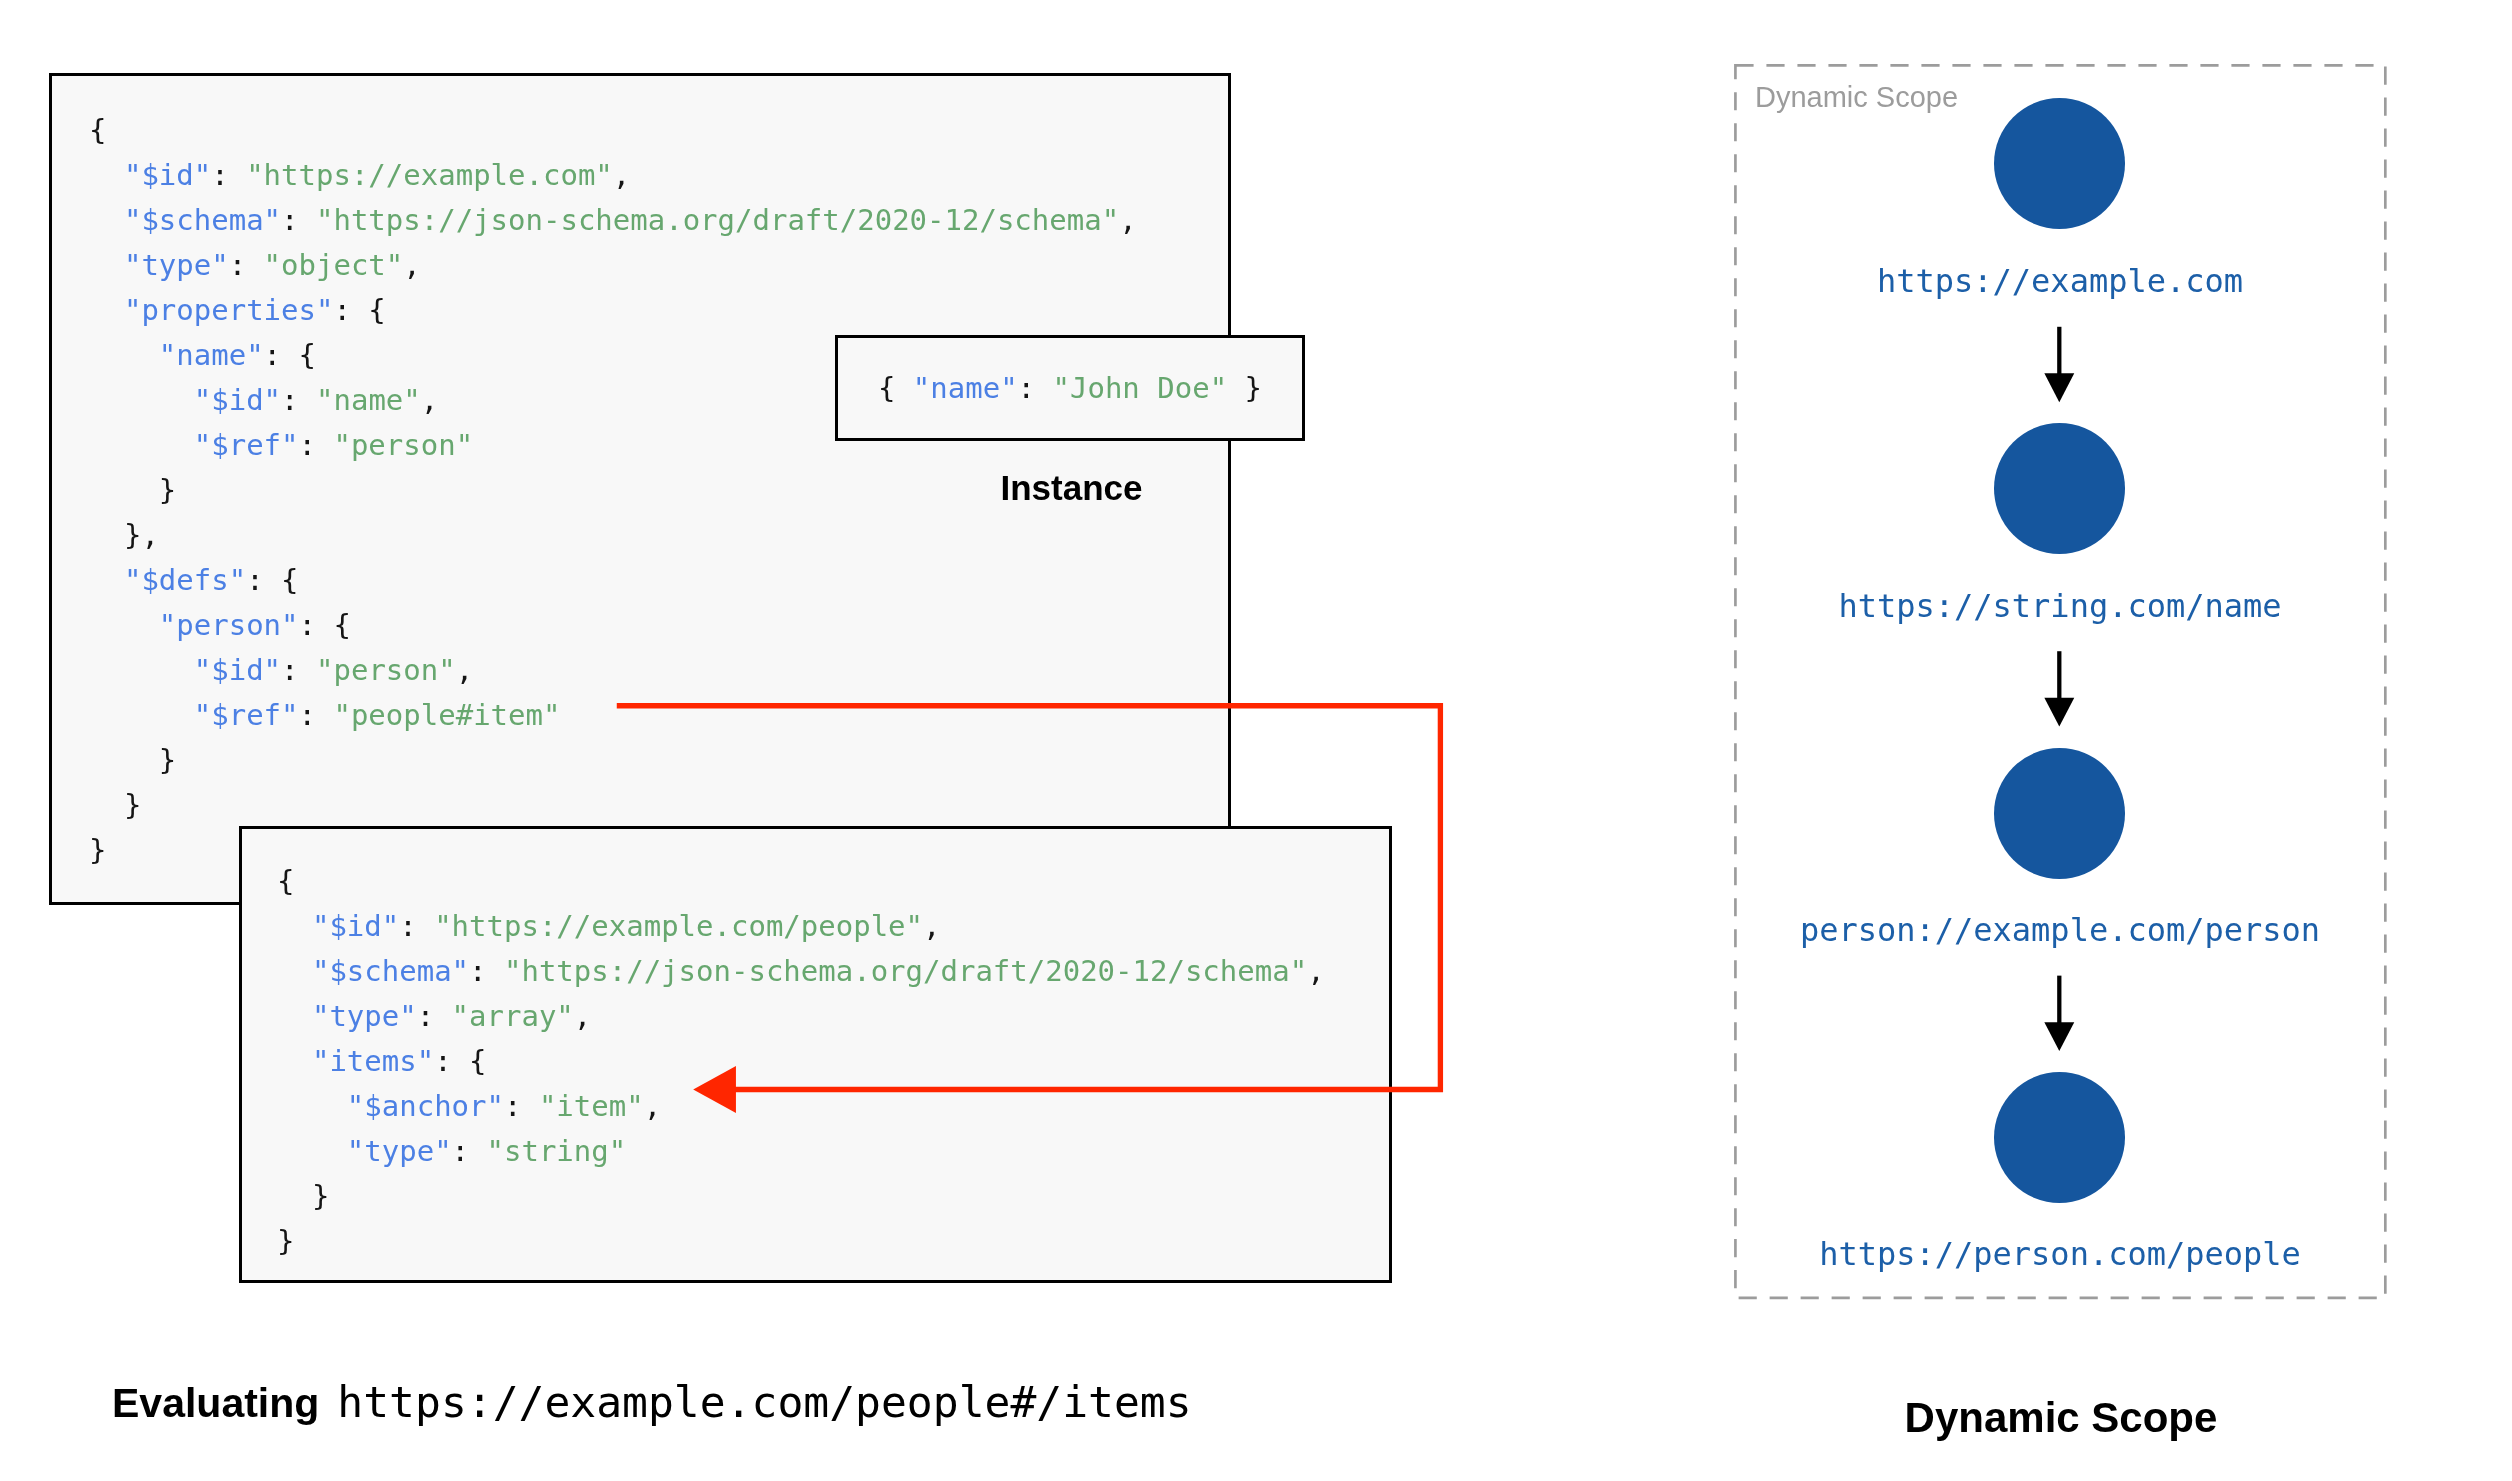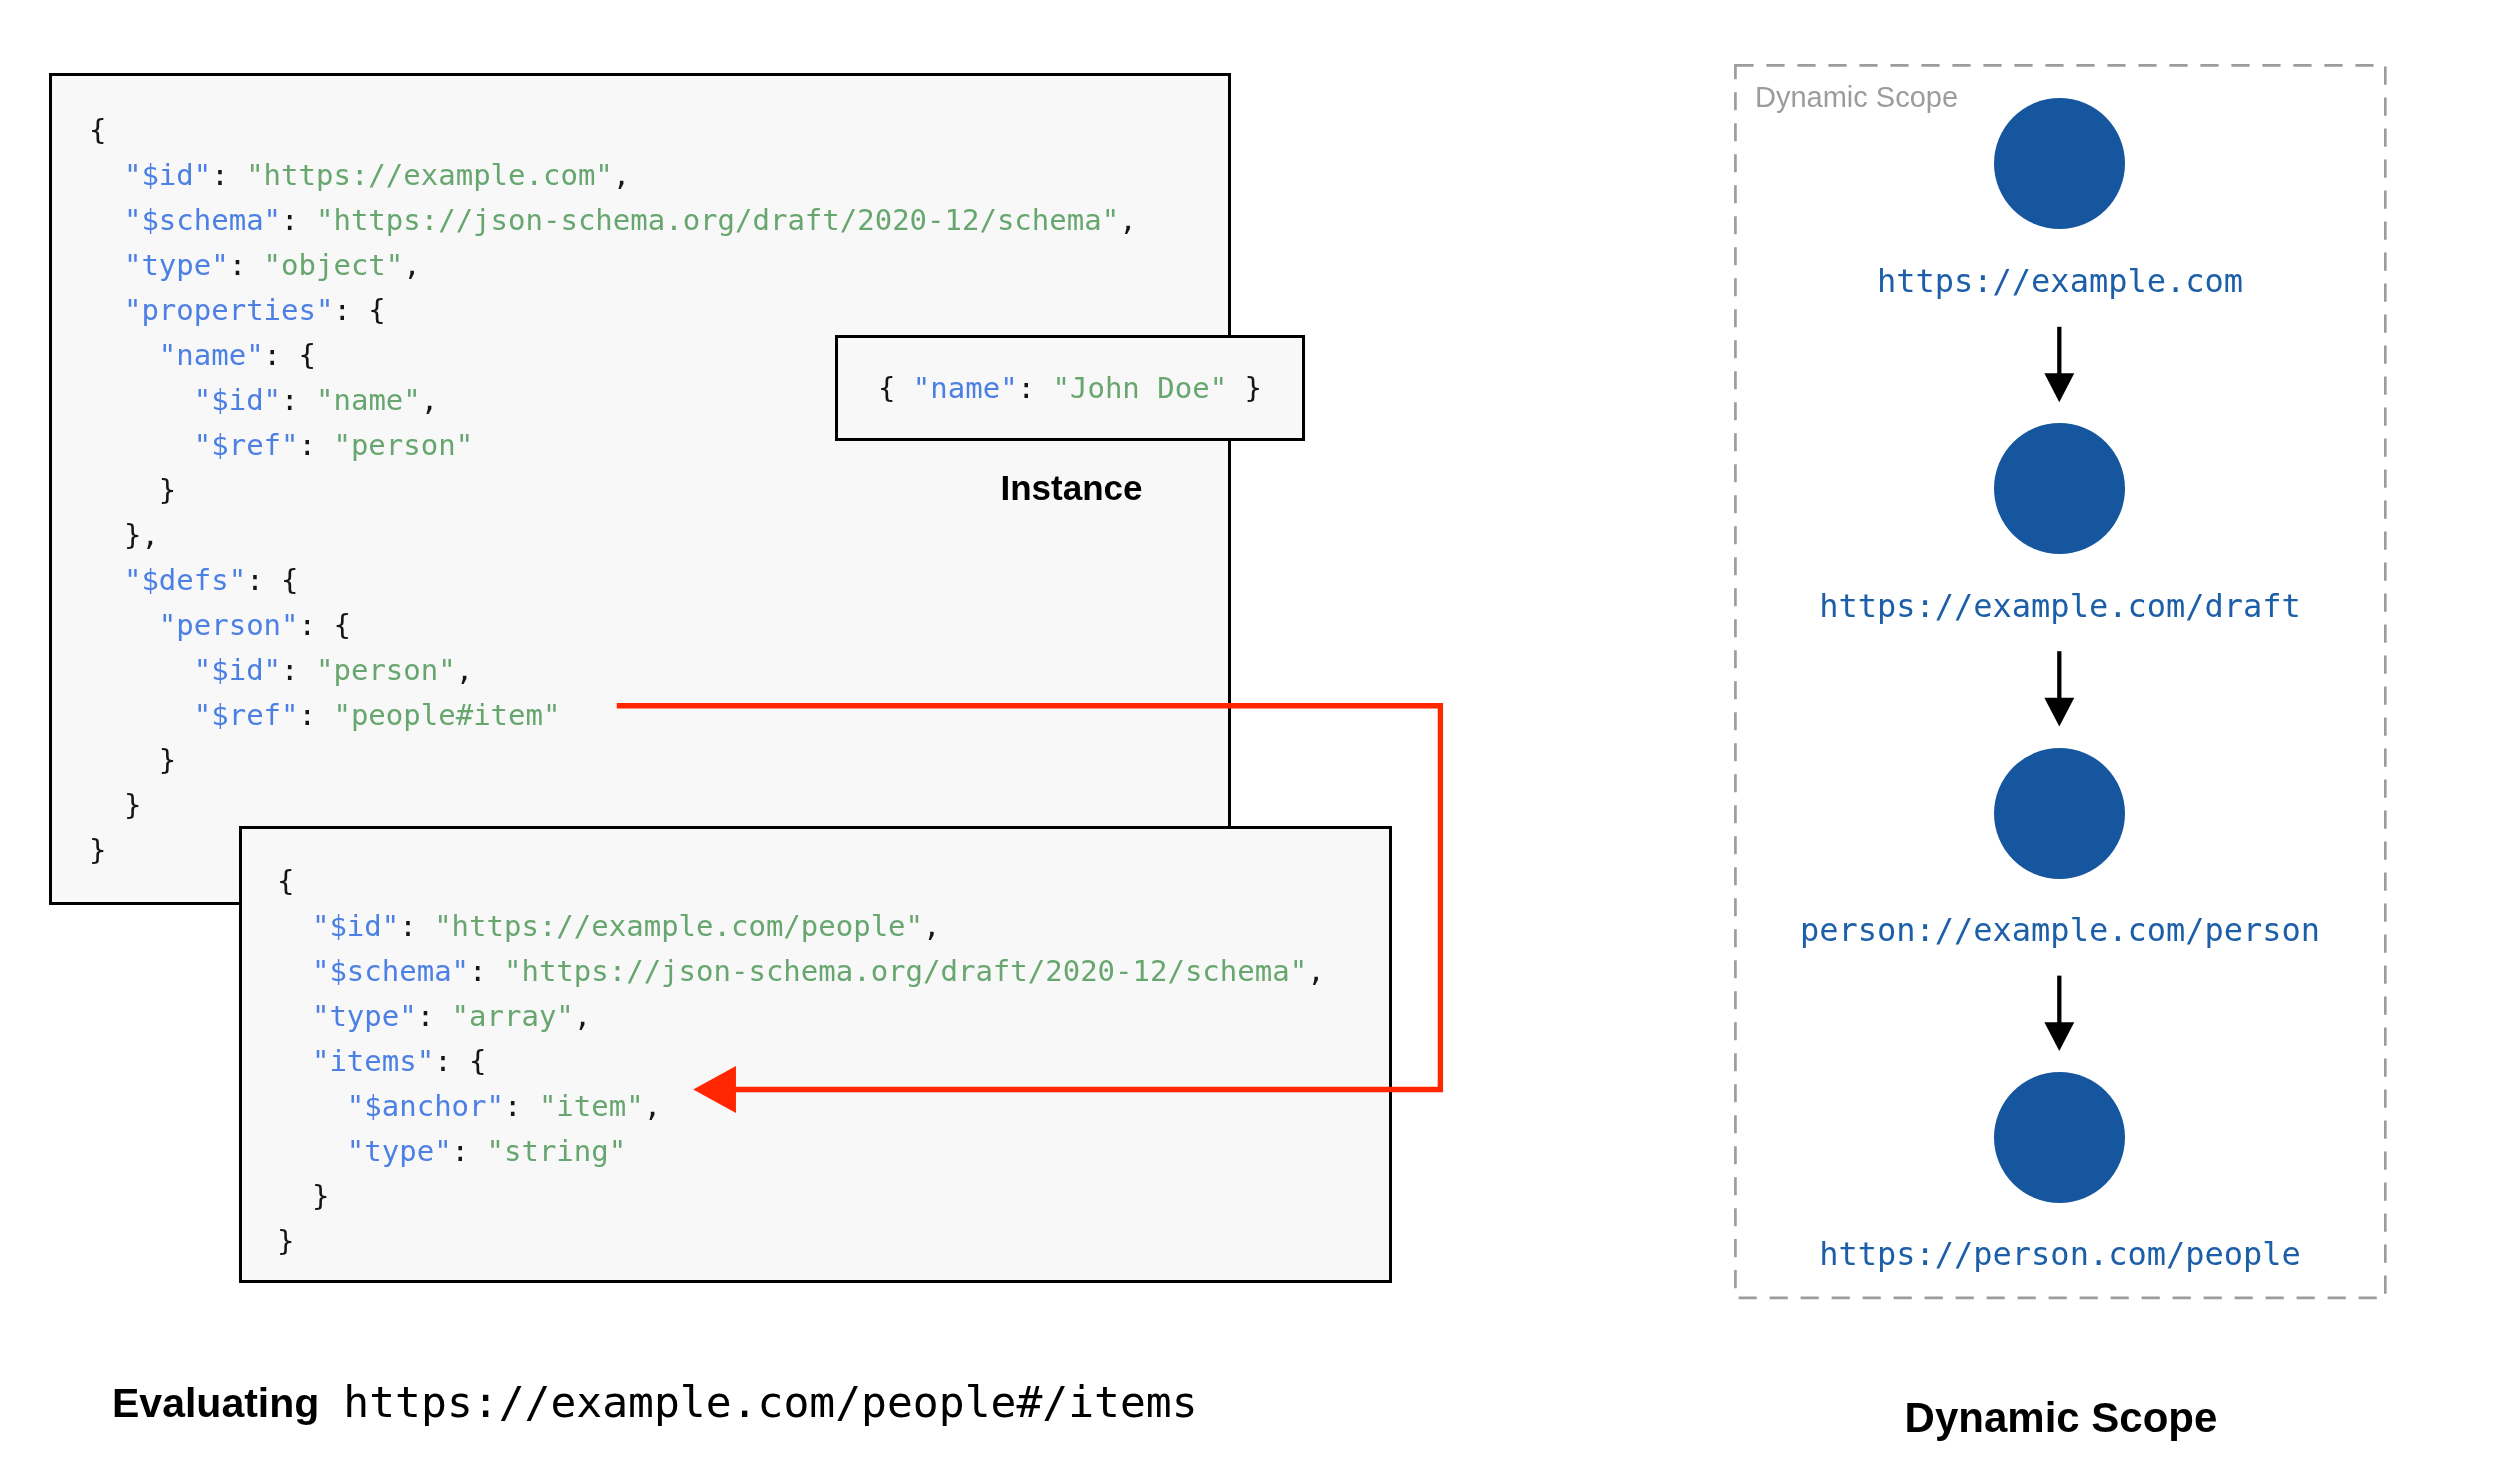--- a/index.html
+++ b/index.html
@@ -15,21 +15,21 @@
   #box2{left:239px;top:826px;width:1153px;height:457px;padding:30px 0 0 35px;z-index:2;}
   
   #instance-box{left:835px;top:335px;width:470px;height:106px;display:flex;
                 align-items:center;justify-content:center;z-index:3;}
   #instance-caption{left:951px;top:468px;width:241px;text-align:center;
                     font-size:35px;font-weight:bold;color:#000;z-index:3;}
   
   #evaluating{left:112px;top:1377px;z-index:3;white-space:nowrap;}
   #evaluating .ev-bold{font-size:41px;font-weight:bold;color:#000;}
   #evaluating .ev-uri{font-family:"DejaVu Sans Mono",monospace;font-size:43px;
-                      color:#000;margin-left:24px;}
+                      color:#000;margin-left:18px;}
   
   .scope-circle{position:absolute;width:131px;height:131px;border-radius:50%;
                 background:var(--circle);left:1994px;}
   .scope-url{position:absolute;left:2060px;transform:translateX(-50%);
              font-family:"DejaVu Sans Mono",monospace;font-size:32px;line-height:40px;
              color:var(--url);white-space:nowrap;}
   #scope-header{left:1755px;top:81px;font-size:29px;color:var(--gray);z-index:2;}
   #scope-caption{left:1739px;top:1394px;width:644px;text-align:center;
                  font-size:42px;font-weight:bold;color:#000;}
   #overlay{left:0;top:0;width:2512px;height:1482px;z-index:10;pointer-events:none;}
@@ -55,21 +55,21 @@
 </div>
 
 <div id="scope-header" class="abs">Dynamic Scope</div>
 
 <div class="scope-circle" style="top:98px"></div>
 <div class="scope-circle" style="top:423px"></div>
 <div class="scope-circle" style="top:748px"></div>
 <div class="scope-circle" style="top:1072px"></div>
 
 <div class="scope-url" style="top:261px">https://example.com</div>
-<div class="scope-url" style="top:586px">https://example.com/draft</div>
+<div class="scope-url" style="top:586px">https://string.com/name</div>
 <div class="scope-url" style="top:910px">person://example.com/person</div>
 <div class="scope-url" style="top:1234px">https://person.com/people</div>
 
 <div id="scope-caption" class="abs">Dynamic Scope</div>
 
 <svg id="overlay" class="abs" viewBox="0 0 4700 2772">
 
   <rect x="3247" y="122" width="1216" height="2306" fill="none" style="stroke:var(--gray)" stroke-width="5" stroke-dasharray="34 24"></rect>
 
   <polyline points="1154,1320 2695,1320 2695,2038 1374,2038" fill="none" style="stroke:var(--red)" stroke-width="10"></polyline>

